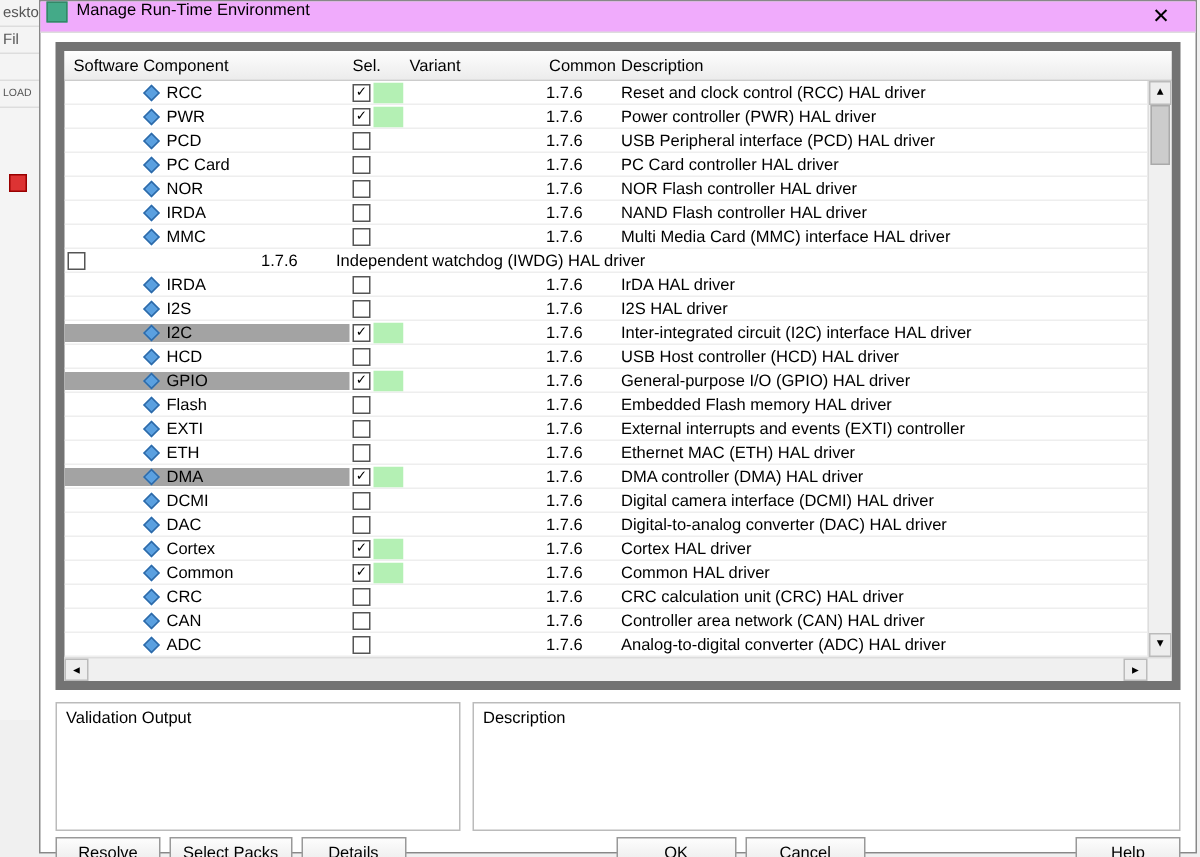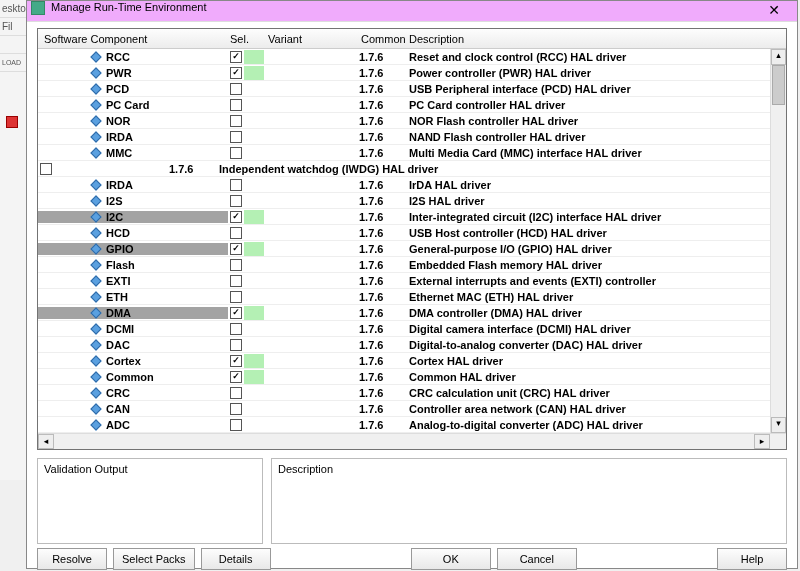--- a/index.html
+++ b/index.html
@@ -42,21 +42,21 @@
     line-height: 18px;
   }
 
   .main-area {
     flex:1;
     display:flex;
     flex-direction:column;
     padding: 6px 10px 4px 10px;
   }
   .grid-wrap {
-    border:1px solid #737373;
+    border:6px solid #737373;
     background:#fff;
     flex:1;
     display:flex;
     flex-direction:column;
     min-height:0;
   }
   .grid-header {
     display:flex;
     background:linear-gradient(#fdfdfd,#ececec);
     border-bottom:1px solid #ccc;
@@ -68,21 +68,20 @@
   .col-sel  { width:36px;  text-align:left; padding-left:2px;}
   .col-var  { width:95px;  padding-left:4px;}
   .col-ver  { width:44px;  padding-left:2px;}
   .col-desc { flex:1;      padding-left:6px;}
   .col-scr  { width:16px; }
 
   .grid-body {
     flex:1;
     overflow:hidden;
     position:relative;
-    font-weight:bold;
   }
   .row {
     display:flex;
     height:16px;
     align-items:center;
     border-bottom:1px solid #eee;
   }
   .cell { overflow:hidden; white-space:nowrap; }
   .comp-cell {
     width:190px;
@@ -139,21 +138,21 @@
     gap:8px;
     margin-top:8px;
     height:86px;
   }
   .panel {
     border:1px solid #bbb;
     background:#fff;
     position:relative;
     padding:4px 6px;
   }
-  .panel.validation { width:226px; }
+  .panel.validation { width:270px; }
   .panel.descr { flex:1; }
   .panel-label {
     font-size:11px;
   }
 
   .button-bar {
     height:30px;
     display:flex;
     padding:0 10px;
     gap:6px;

